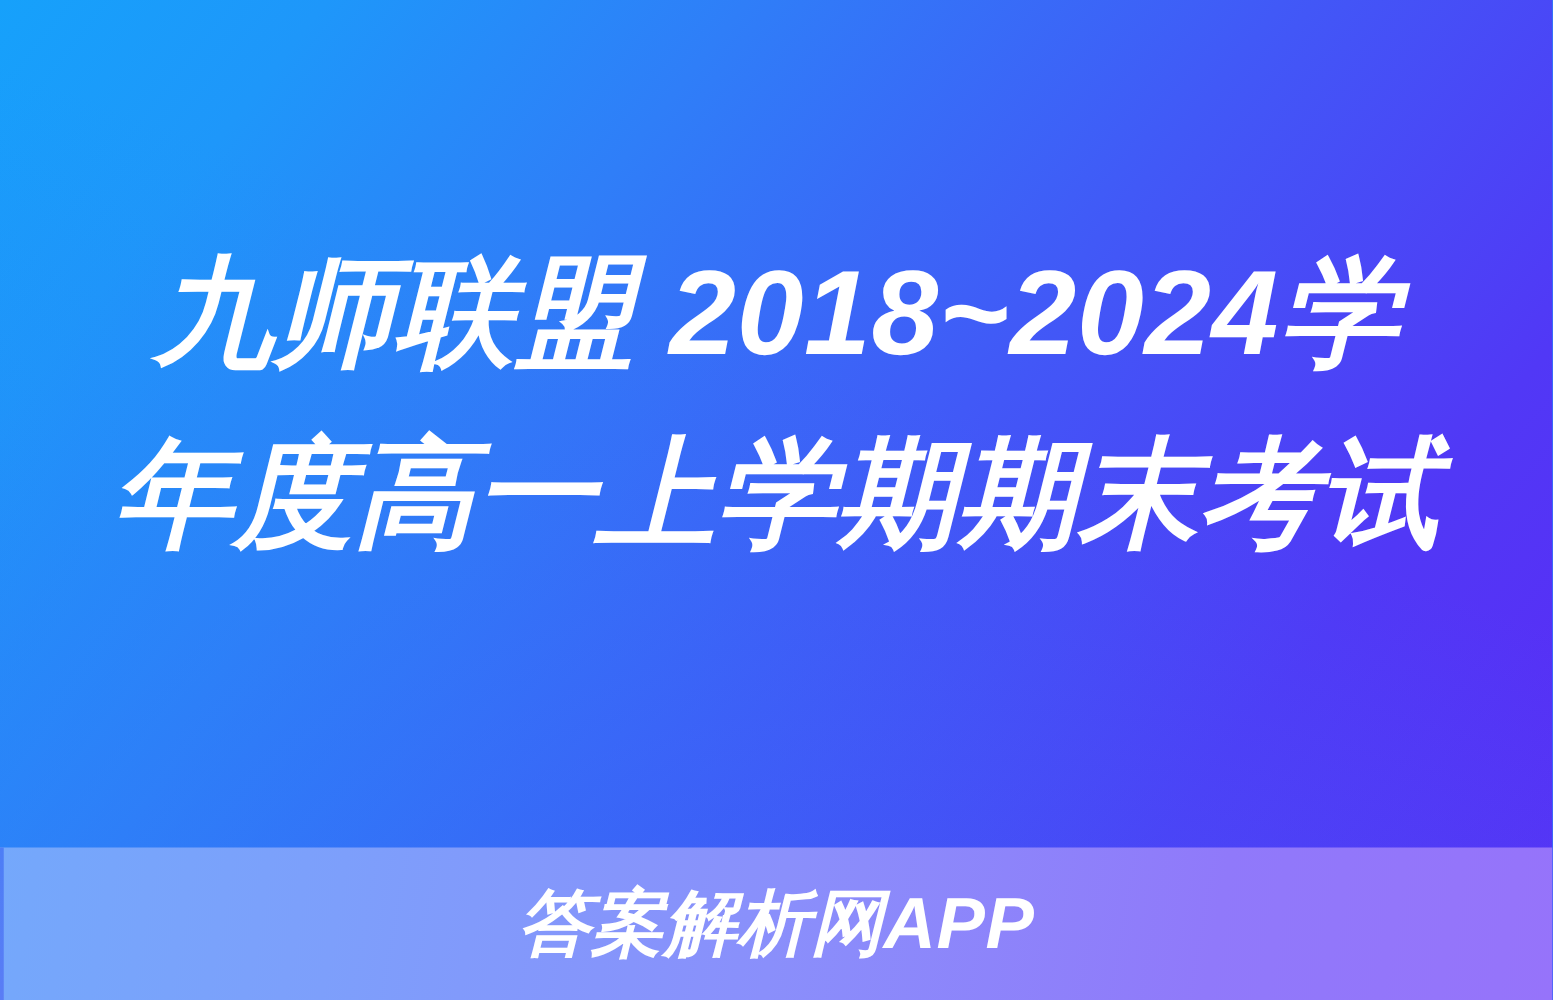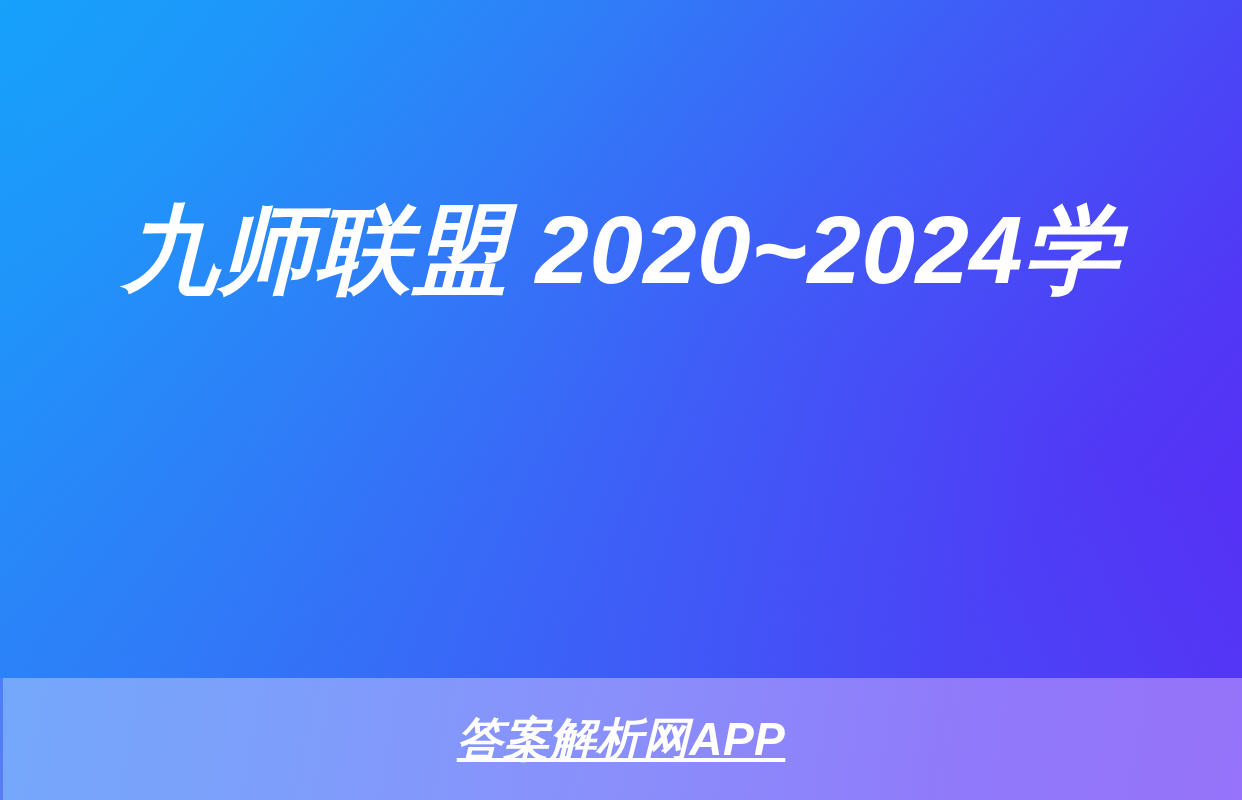--- a/index.html
+++ b/index.html
@@ -98,35 +98,35 @@
     left: 0;
     top: 0;
     bottom: 0;
     width: 3px;
     background: linear-gradient(180deg, #4d7ef6 0%, #5a7df5 100%);
   }
 
   #footer-label {
     color: #ffffff;
     font-family: "Liberation Sans", "DejaVu Sans", sans-serif;
-    font-size: 46px;
+    font-size: 58px;
     line-height: 1;
     font-weight: 700;
     font-style: italic;
     letter-spacing: 0.5px;
     white-space: nowrap;
-    text-decoration: underline;
   }
 </style>
 </head>
 <body>
 
 <div id="cover-card">
 
   <div id="headline-block">
-    <span class="headline-line">九师联盟 2020~2024学</span>
+    <span class="headline-line">九师联盟 2018~2024学</span>
+    <span class="headline-line">年度高一上学期期末考试</span>
   </div>
 
   <div id="footer-bar">
     <span id="footer-label">答案解析网APP</span>
   </div>
 
 </div>
 
 </body></html>

